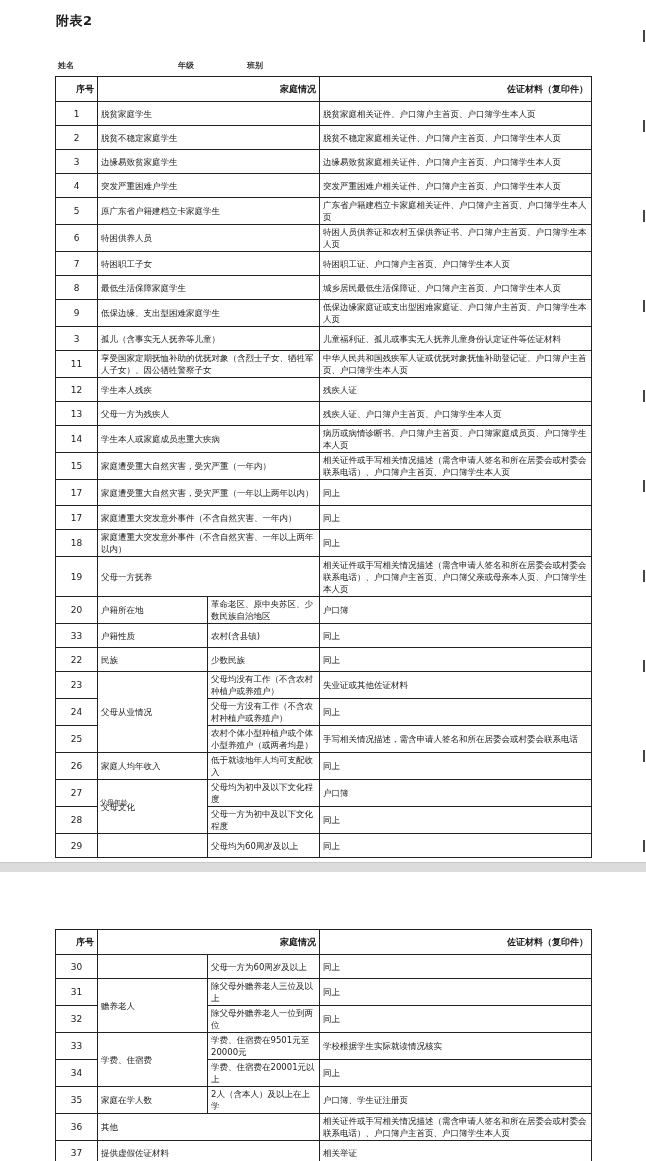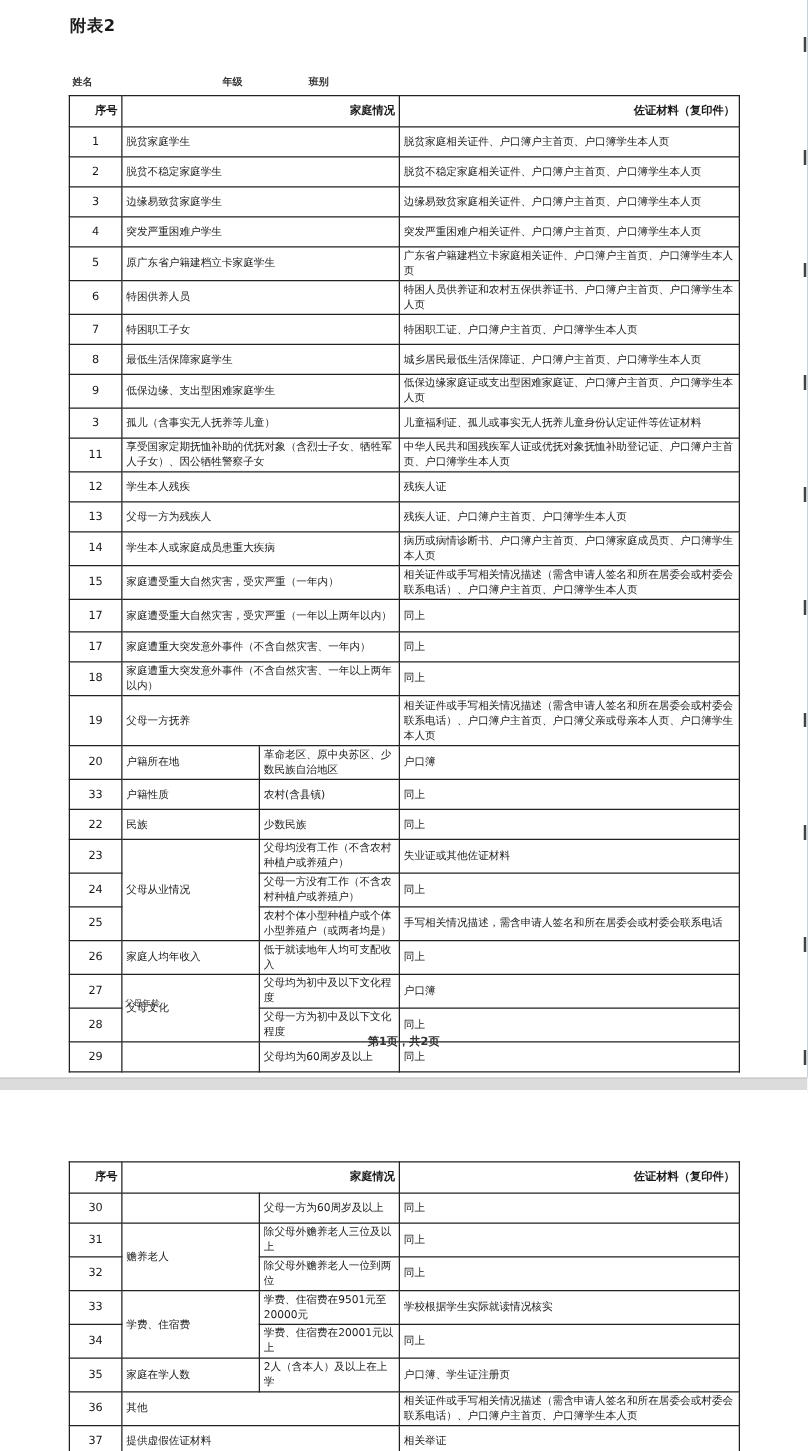--- a/index.html
+++ b/index.html
@@ -202,21 +202,20 @@
         <tr style="height: 24px;">
           <td class="seq">29</td>
           <td rowspan="1"></td>
           <td>父母均为60周岁及以上</td>
           <td>同上</td>
         </tr>
       </tbody>
   </table>
 
   <div class="overflow-label">父母年龄</div>
-  <div class="footer">第1页，共2页</div>
   <div class="edge-marks"></div>
 </div>
 
 <div class="page-gap"></div>
 
 <div class="page page2"></div>
 
 <table class="form t2">
   <colgroup>
       <col class="c-seq">

